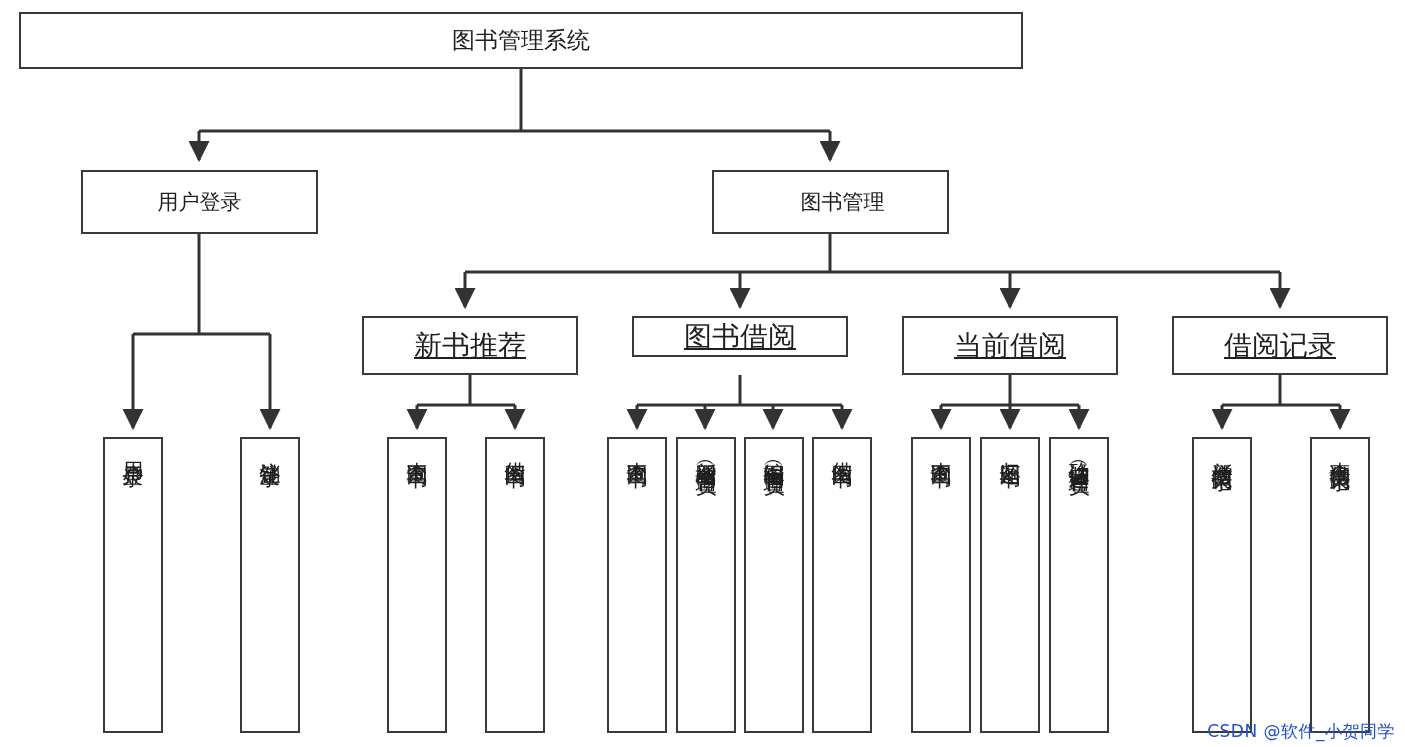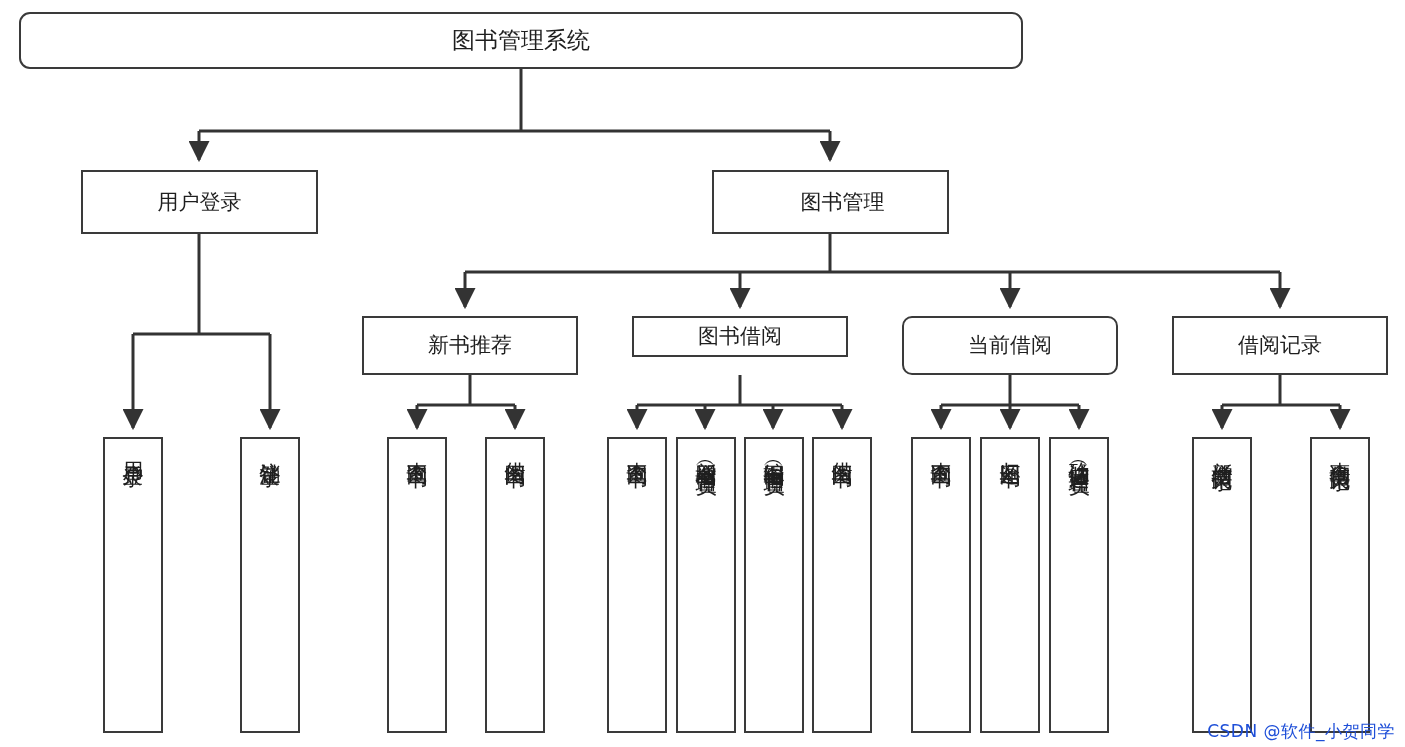--- a/index.html
+++ b/index.html
@@ -38,21 +38,21 @@
     z-index: 2;
   }
   .node .label {
     color: #1f1f1f;
     line-height: 1.18;
     text-align: center;
     white-space: pre-line;
   }
   .node.root .label { font-size: 23px; }
   .node.lvl1 .label { font-size: 21px; }
-  .node.lvl2 .label { font-size: 21px; }
+  .node.lvl2 .label { font-size: 28px; text-decoration: underline; }
   .node.leaf {
     align-items: flex-start;
     justify-content: center;
     padding-top: 6px;
   }
   .node.leaf .label {
     font-size: 21px;
     writing-mode: vertical-rl;
     text-orientation: upright;
     letter-spacing: 2px;
@@ -118,38 +118,38 @@
       <path d="M 1010 405 L 1010 428" marker-end="url(#arrow)"></path>
       <path d="M 1079 405 L 1079 428" marker-end="url(#arrow)"></path>
 
       <path d="M 1280 375 L 1280 405"></path>
       <path d="M 1222 405 L 1340 405"></path>
       <path d="M 1222 405 L 1222 428" marker-end="url(#arrow)"></path>
       <path d="M 1340 405 L 1340 428" marker-end="url(#arrow)"></path>
     </g>
   </svg>
 
-  <div class="node root" style="left:19px; top:12px; width:1004px; height:57px;border-radius:11px;">
+  <div class="node root" style="left:19px; top:12px; width:1004px; height:57px;">
     <span class="label">图书管理系统</span>
   </div>
 
   <div class="node lvl1" style="left:81px; top:170px; width:237px; height:64px;">
     <span class="label">用户登录</span>
   </div>
   <div class="node lvl1" style="left:712px; top:170px; width:237px; height:64px;padding-left:24px;">
     <span class="label">图书管理</span>
   </div>
 
   <div class="node lvl2" style="left:362px; top:316px; width:216px; height:59px;">
     <span class="label">新书推荐</span>
   </div>
   <div class="node lvl2" style="left:632px; top:316px; width:216px; height:41px;">
     <span class="label">图书借阅</span>
   </div>
-  <div class="node lvl2" style="left:902px; top:316px; width:216px; height:59px;border-radius:10px;">
+  <div class="node lvl2" style="left:902px; top:316px; width:216px; height:59px;">
     <span class="label">当前借阅</span>
   </div>
   <div class="node lvl2" style="left:1172px; top:316px; width:216px; height:59px;">
     <span class="label">借阅记录</span>
   </div>
 
   <div class="node leaf" style="left:103px; top:437px; width:60px; height:296px;">
     <span class="label">用户登录</span>
   </div>
   <div class="node leaf" style="left:240px; top:437px; width:60px; height:296px;">

